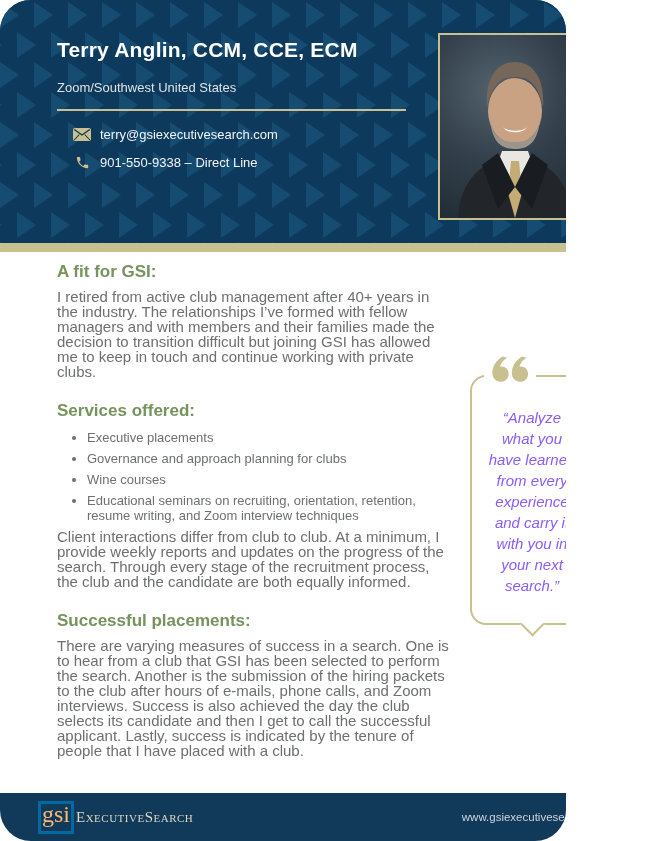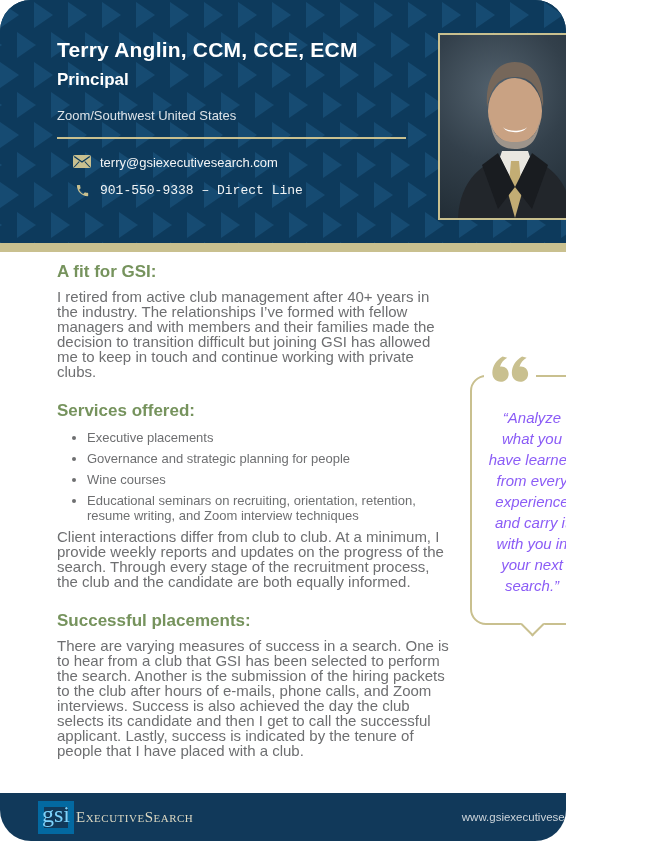--- a/index.html
+++ b/index.html
@@ -8,22 +8,22 @@
   .page { position:relative; width:566px; height:841px; background:#ffffff; overflow:hidden;border-radius:31px; }
 
   
   .header { position:relative; width:650px; height:243px; background:#0d3a5c; overflow:hidden; }
   .header-pattern { position:absolute; top:0; left:0; }
   .header-content { position:absolute; top:0; left:57px; }
   .person-name { margin:38px 0 0 0; color:#ffffff; font-size:21px; font-weight:bold; letter-spacing:.2px; }
   .person-title { margin:8px 0 0 0; color:#ffffff; font-size:17px; font-weight:bold; }
   .person-region { margin:18px 0 0 0; color:#dde3e8; font-size:13px; font-weight:normal; }
   .gold-rule { margin-top:14px; width:349px; height:2px; background:#c9c08f; }
-  .contact-row { display:flex; margin-top:16px;padding-left:16px; }
-  .contact-row + .contact-row { margin-top:13px;font-family:Liberation Mono, monospace; }
+  .contact-row { display:flex; align-items:center; margin-top:16px;padding-left:16px; }
+  .contact-row + .contact-row { margin-top:13px; }
   .contact-icon { width:18px; display:flex; justify-content:center; }
   .contact-text { margin-left:9px; color:#f2f4f5; font-size:13px; text-decoration:none; }
 
   .photo-frame { position:absolute; left:438px; top:33px; width:154px; height:187px;
                  border:2px solid #c9c08f;
                  background:radial-gradient(circle at 38% 30%, #53626e 0%, #33404b 45%, #1d2830 100%); }
   .photo-frame svg { display:block; }
 
   .gold-band { width:650px; height:9px; background:#c9c08f; }
 
@@ -44,21 +44,21 @@
   .quote-mark { position:absolute; top:-22px; left:12px; background:#ffffff; padding:0 5px; line-height:0; }
   .quote-label { margin:0 -6px 13px -6px; color:#14395e; font-size:14px; font-weight:bold; font-style:italic; }
   .quote-text { margin:0; color:#8b5cf6; font-size:15px; font-style:italic; line-height:21px; }
   .quote-tail { position:absolute; bottom:-10px; left:52px; width:17px; height:17px; background:#ffffff;
                 border-right:2px solid #c9c08f; border-bottom:2px solid #c9c08f; transform:rotate(45deg); }
 
   
   .footer { position:absolute; bottom:0; left:0; width:650px; height:48px; background:#11395a;
             display:flex; align-items:center; justify-content:space-between; padding:0 38px; }
   .logo-group { display:flex; align-items:center; }
-  .logo-square { width:36px; height:33px; border:6px solid #0369a1; color:#7dd3fc;
+  .logo-square { width:36px; height:33px; border:3px solid #0369a1; color:#fdba74;
                  font-family:"Liberation Serif", serif; font-size:24px; line-height:1;
                  display:flex; align-items:center; justify-content:center; padding-bottom:6px; }
   .logo-wordmark { margin-left:2px; color:#ddd9c3; font-family:"Liberation Serif", serif;
                    font-variant:small-caps; font-size:15px; letter-spacing:.5px; }
   .footer-site { color:#ccd4da; font-size:11.5px; text-decoration:none; }
 </style>
 </head>
 <body>
 
 <div class="page">
@@ -71,21 +71,20 @@
           <polygon points="0,2 0,28 19,15" fill="#164b72"></polygon>
           <polygon points="17,32 17,58 36,45" fill="#164b72"></polygon>
           <polygon points="-17,32 -17,58 2,45" fill="#164b72"></polygon>
         </pattern>
       </defs>
       <rect width="650" height="243" fill="url(#tri)"></rect>
     </svg>
 
     <div class="header-content">
       <h1 class="person-name">Terry Anglin, CCM, CCE, ECM</h1>
-      <h2 class="person-title">Principal</h2>
       <div class="person-region">Zoom/Southwest United States</div>
       <div class="gold-rule"></div>
 
       <div class="contact-row">
         <span class="contact-icon">
           <svg width="18" height="13" viewBox="0 0 18 13">
             <rect x="0" y="0" width="18" height="13" rx="2" fill="#c9c08f"></rect>
             <polyline points="1.2,1.5 9,7 16.8,1.5" fill="none" stroke="#0d3a5c" stroke-width="1.4"></polyline>
             <polyline points="1.2,12 6.3,6.5" fill="none" stroke="#0d3a5c" stroke-width="1.1"></polyline>
             <polyline points="16.8,12 11.7,6.5" fill="none" stroke="#0d3a5c" stroke-width="1.1"></polyline>
@@ -123,21 +122,21 @@
 
   <div class="body-area">
     <div class="main-col">
 
       <h3 class="section-heading first">A fit for GSI:</h3>
       <p class="section-body">I retired from active club management after 40+ years in the industry. The relationships I’ve formed with fellow managers and with members and their families made the decision to transition difficult but joining GSI has allowed me to keep in touch and continue working with private clubs.</p>
 
       <h3 class="section-heading">Services offered:</h3>
       <ul class="bullet-list">
           <li>Executive placements</li>
-          <li>Governance and strategic planning for people</li>
+          <li>Governance and approach planning for clubs</li>
           <li>Wine courses</li>
           <li>Educational seminars on recruiting, orientation, retention, resume writing, and Zoom interview techniques</li>
         </ul>
 
       <p class="section-body">Client interactions differ from club to club. At a minimum, I provide weekly reports and updates on the progress of the search. Through every stage of the recruitment process, the club and the candidate are both equally informed.</p>
 
       <h3 class="section-heading">Successful placements:</h3>
       <p class="section-body">There are varying measures of success in a search. One is to hear from a club that GSI has been selected to perform the search. Another is the submission of the hiring packets to the club after hours of e-mails, phone calls, and Zoom interviews. Success is also achieved the day the club selects its candidate and then I get to call the successful applicant. Lastly, success is indicated by the tenure of people that I have placed with a club.</p>
     </div>
 

